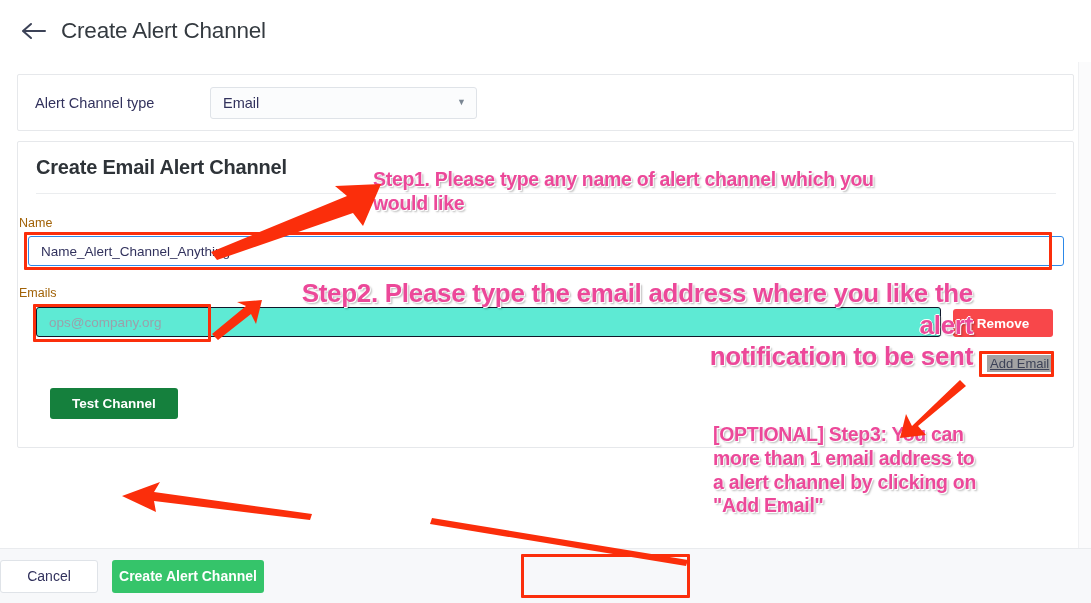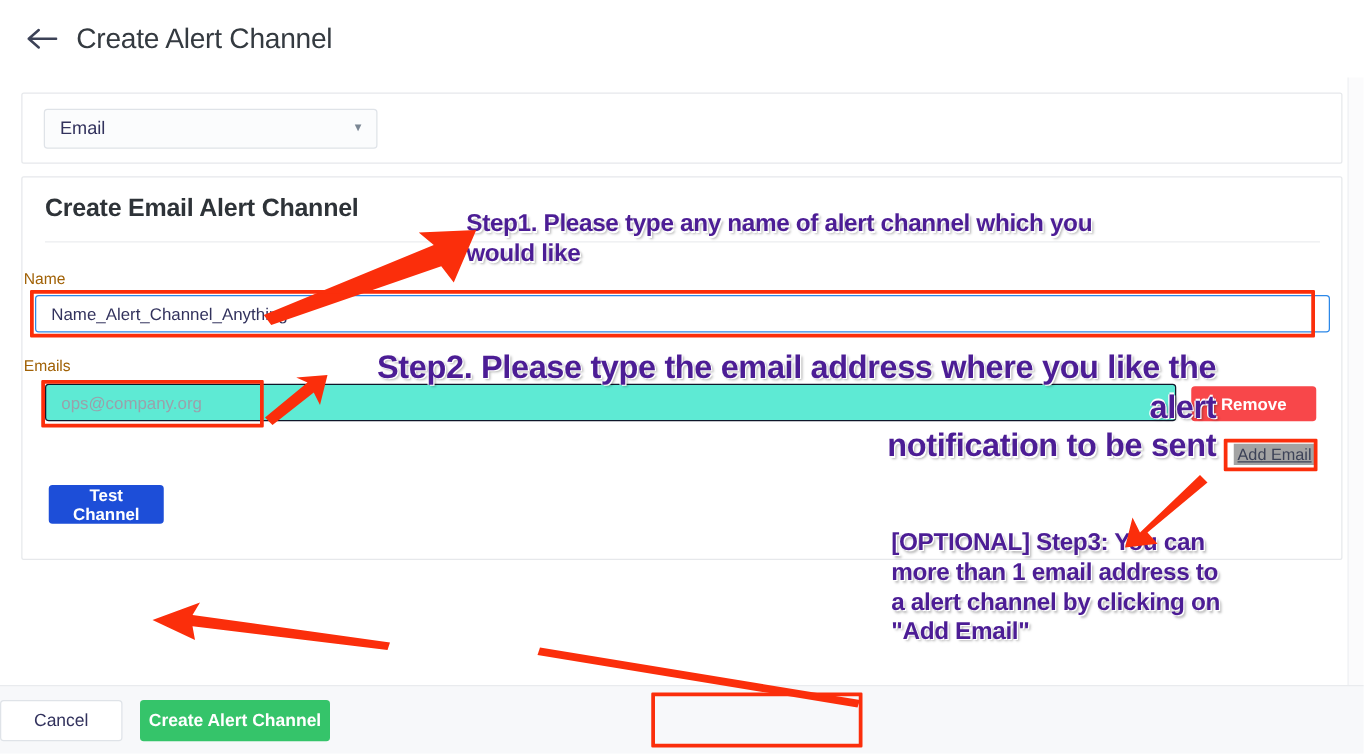--- a/index.html
+++ b/index.html
@@ -86,22 +86,22 @@
   #btn-remove {
     left: 953px; top: 309px; width: 100px; height: 28px;
     background: #f8474a; color: #fff; font-size: 13.5px; font-weight: 700; text-align: center;
   }
   #link-add-email {
     position: absolute; left: 987px; top: 355px;
     font-size: 13px; color: #3c4257; text-decoration: underline;
     cursor: pointer; background: #a3a3a3; padding: 1px 3px;
   }
   #btn-test {
-    left: 39px; top: 388px; width: 92px; height: 31px;
-    background: #1d4ed8; color: #fff; font-size: 13.5px; font-weight: 700;
+    left: 50px; top: 388px; width: 128px; height: 31px;
+    background: #15803d; color: #fff; font-size: 13.5px; font-weight: 700;
   }
 
   
   .footer-bar {
     position: absolute; left: 0; top: 548px; width: 1091px; height: 55px;
     background: #f7f8fa; border-top: 1px solid #e9ebee;
     display: flex; align-items: center; 
   }
   .footer-inner { display: flex; align-items: center; gap: 14px; }
   #btn-cancel {
@@ -118,21 +118,21 @@
   }
 
   
   .scroll-track {
     position: absolute; right: 0; top: 62px; width: 13px; height: 486px;
     background: #fbfbfc; border-left: 1px solid #f0f1f3;
   }
 
   
   .anno-text {
-    position: absolute; color: #4c1d95; font-weight: 700;
+    position: absolute; color: #ec4899; font-weight: 700;
     font-family: "Liberation Sans", sans-serif;
     text-shadow: 1px 1px 0 #fff, 2px 2px 2px rgba(0,0,0,.28),
                  -1px 0 0 #fff, 0 -1px 0 #fff;
     line-height: 1.22; letter-spacing: -0.3px; white-space: pre-line;
   }
   .anno-box {
     position: absolute; border: 3px solid #fb2e0b; border-radius: 1px;
   }
   .anno-arrow { position: absolute; overflow: visible; }
   .anno-arrow path { fill: #fb2e0b; }
@@ -146,20 +146,21 @@
     <div class="back-arrow">
       <svg width="26" height="20" viewBox="0 0 26 20" aria-hidden="true">
         <path d="M3 10 L11 3 M3 10 L11 17 M3 10 L25 10" stroke="#3c4257" stroke-width="2" fill="none" stroke-linecap="round" stroke-linejoin="round"></path>
       </svg>
     </div>
     <div class="page-title">Create Alert Channel</div>
   </div>
 
   <div class="card" id="card-type">
     <div class="type-row">
+      <div class="type-label">Alert Channel type</div>
       <div class="select-box">
         <span>Email</span>
         <span class="select-caret">▼</span>
       </div>
     </div>
   </div>
 
   <div class="card" id="card-form">
     <div class="form-title">Create Email Alert Channel</div>
     <div class="form-divider"></div>

